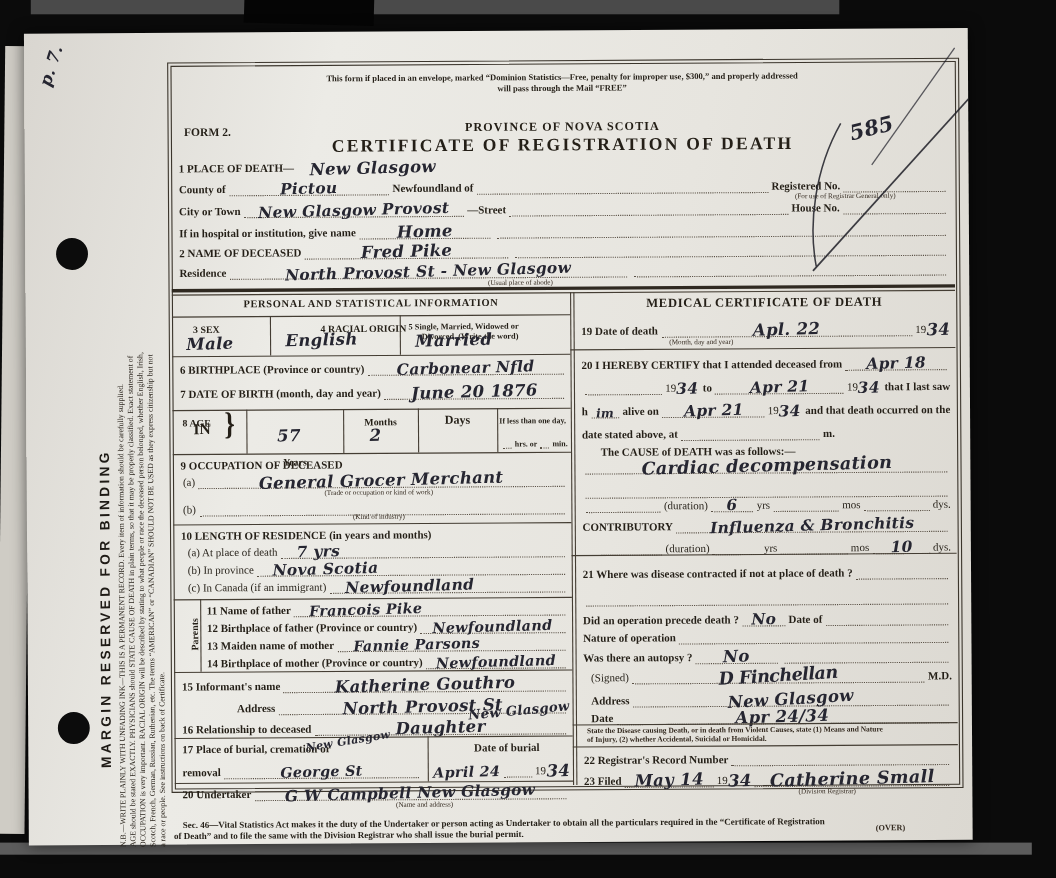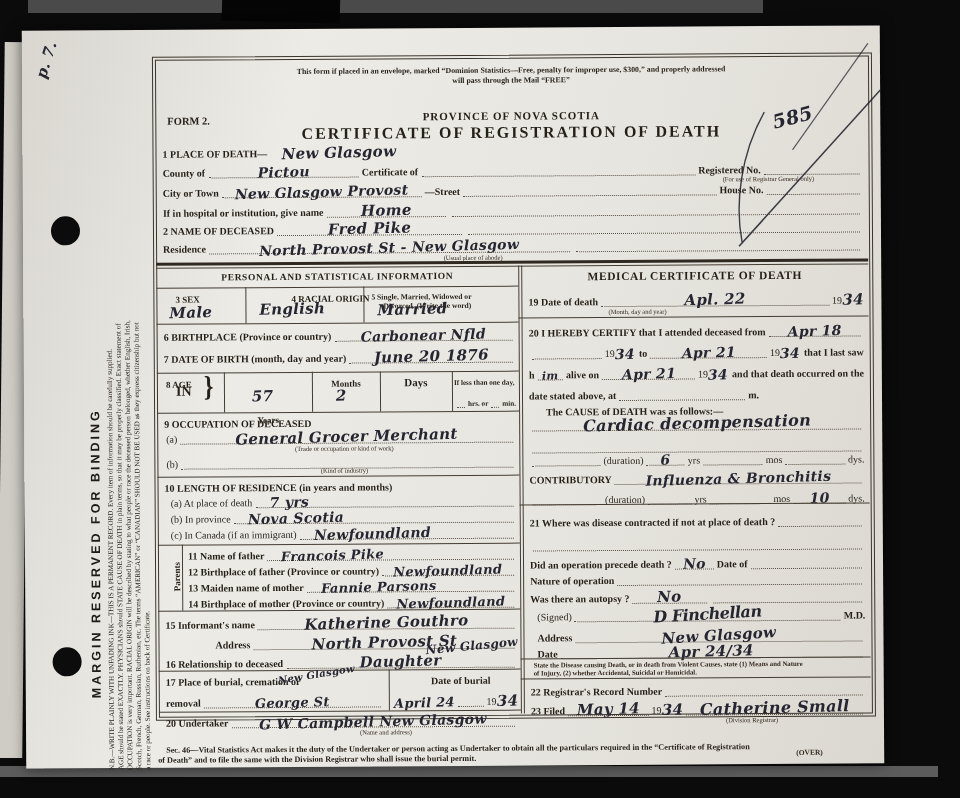--- a/index.html
+++ b/index.html
@@ -74,21 +74,21 @@
   <div class="ln" style="left:140px;top:117px;width:420px;">
     <span>1 PLACE OF DEATH—</span>
     <span class="hw hw15" style="margin-left:14px;">New Glasgow</span>
   </div>
 
   <div class="ln" style="left:140px;top:136px;width:700px;">
     <span>County of</span>
     <span class="dots" style="flex:1.1;">
         <i class="hw hw14">Pictou</i>
       </span>
-    <span>Certificate of</span>
+    <span>Newfoundland of</span>
     <span class="dots" style="flex:2;"></span>
     <span>Registered No.</span>
     <span class="dots" style="flex:.7;"></span>
   </div>
   <div class="note" style="left:700px;top:149px;">(For use of Registrar General only)</div>
 
   <div class="ln" style="left:140px;top:156px;width:700px;">
     <span>City or Town</span>
     <span class="dots" style="flex:1.5;">
         <i class="hw hw14">New Glasgow Provost</i>

